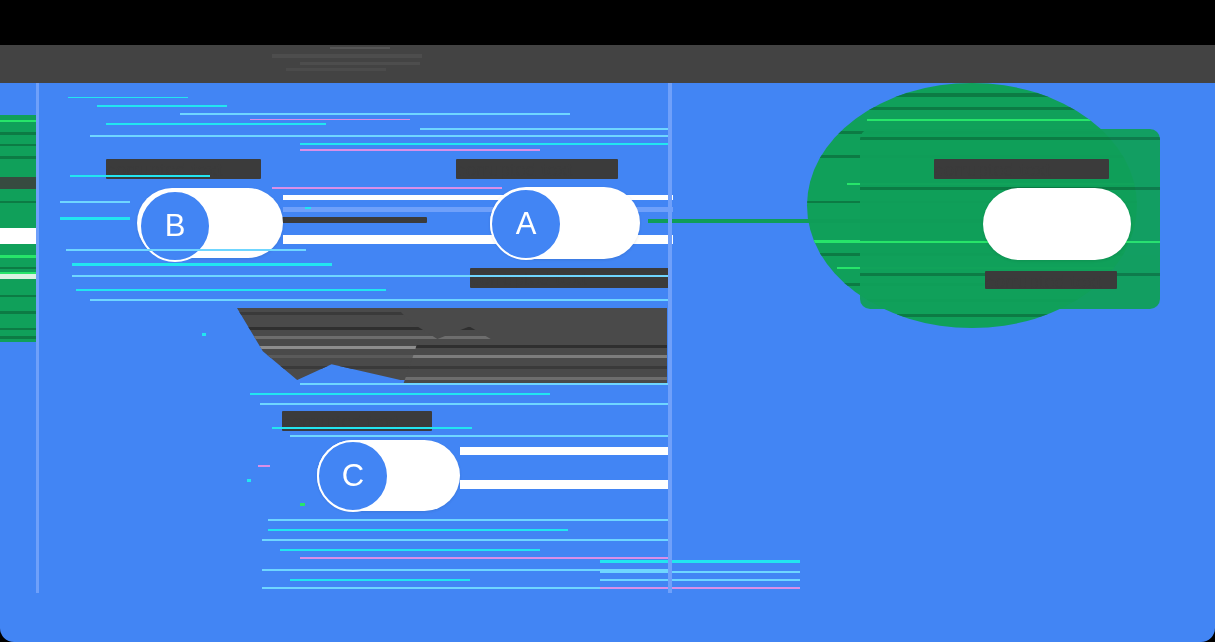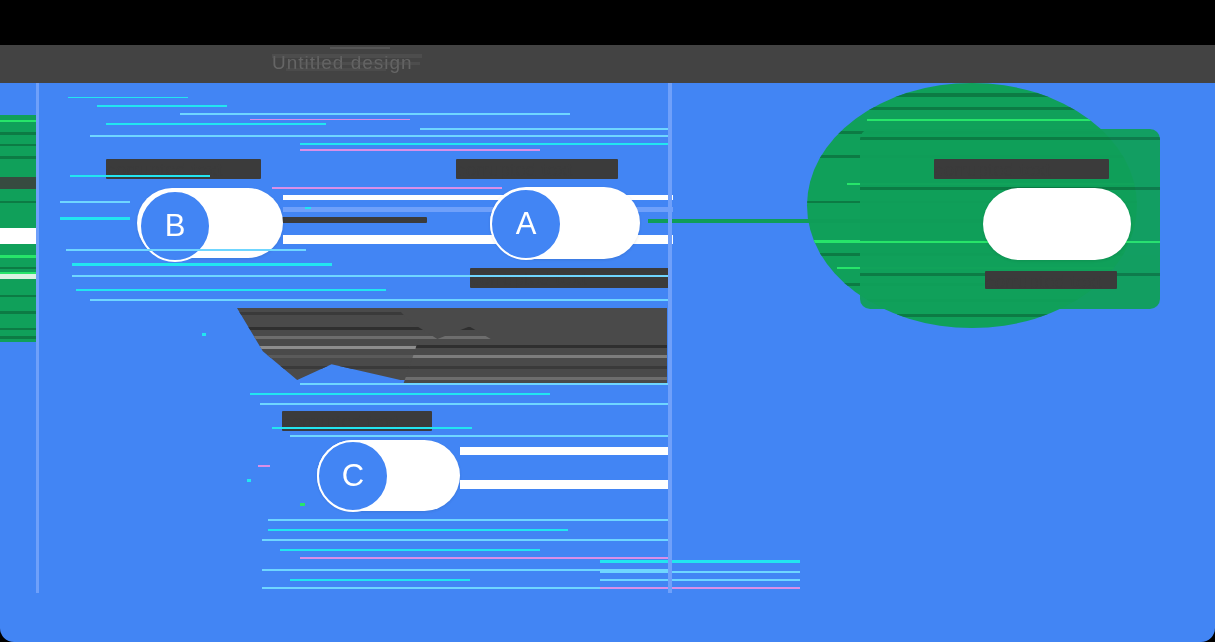--- a/index.html
+++ b/index.html
@@ -65,21 +65,20 @@
   .sl.dkgrey{background:#5c5c5c;}
 </style>
 </head>
 <body>
 
 <div id="root">
 
   <div class="letterbox"></div>
 
   <div class="toolbar"></div>
-  <div class="toolbar-title">Untitled design</div>
 
   <div class="sl dkgrey" style="left:272px;top:54px;width:150px;height:4px;opacity:.45;"></div>
   <div class="sl dkgrey" style="left:300px;top:62px;width:120px;height:3px;opacity:.4;"></div>
   <div class="sl dkgrey" style="left:286px;top:68px;width:100px;height:3px;opacity:.35;"></div>
   <div class="sl" style="left:330px;top:47px;width:60px;height:2px;background:#6a6a6a;opacity:.5;"></div>
 
   <div class="canvas">
 
     <div class="left-panel">
       <div class="sl lgreen" style="left:0;top:5px;width:37px;"></div>

